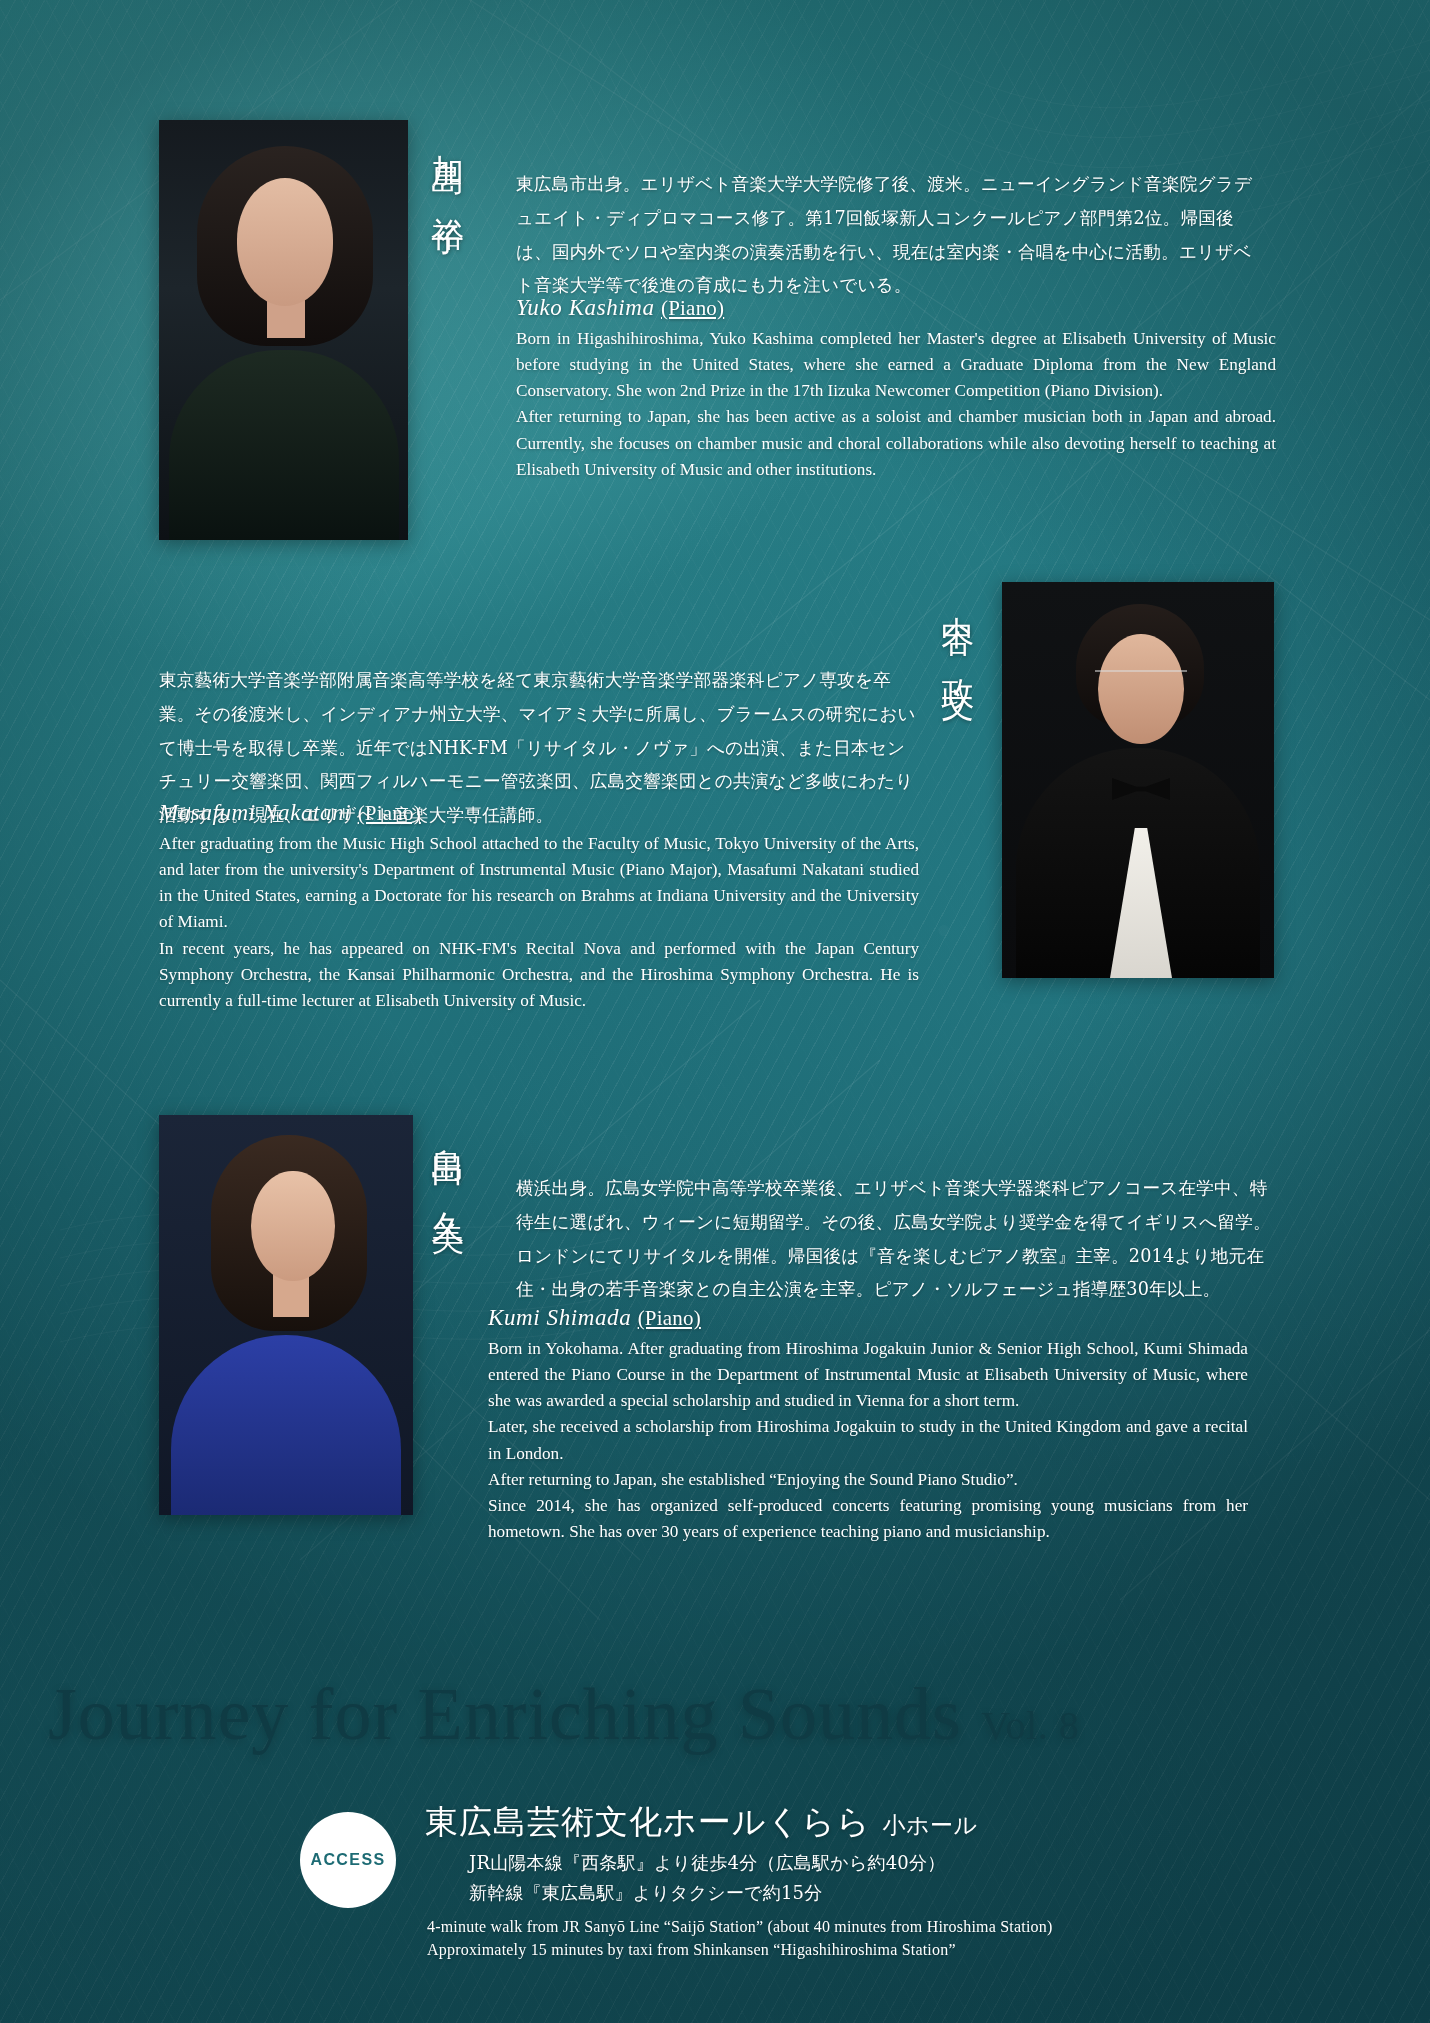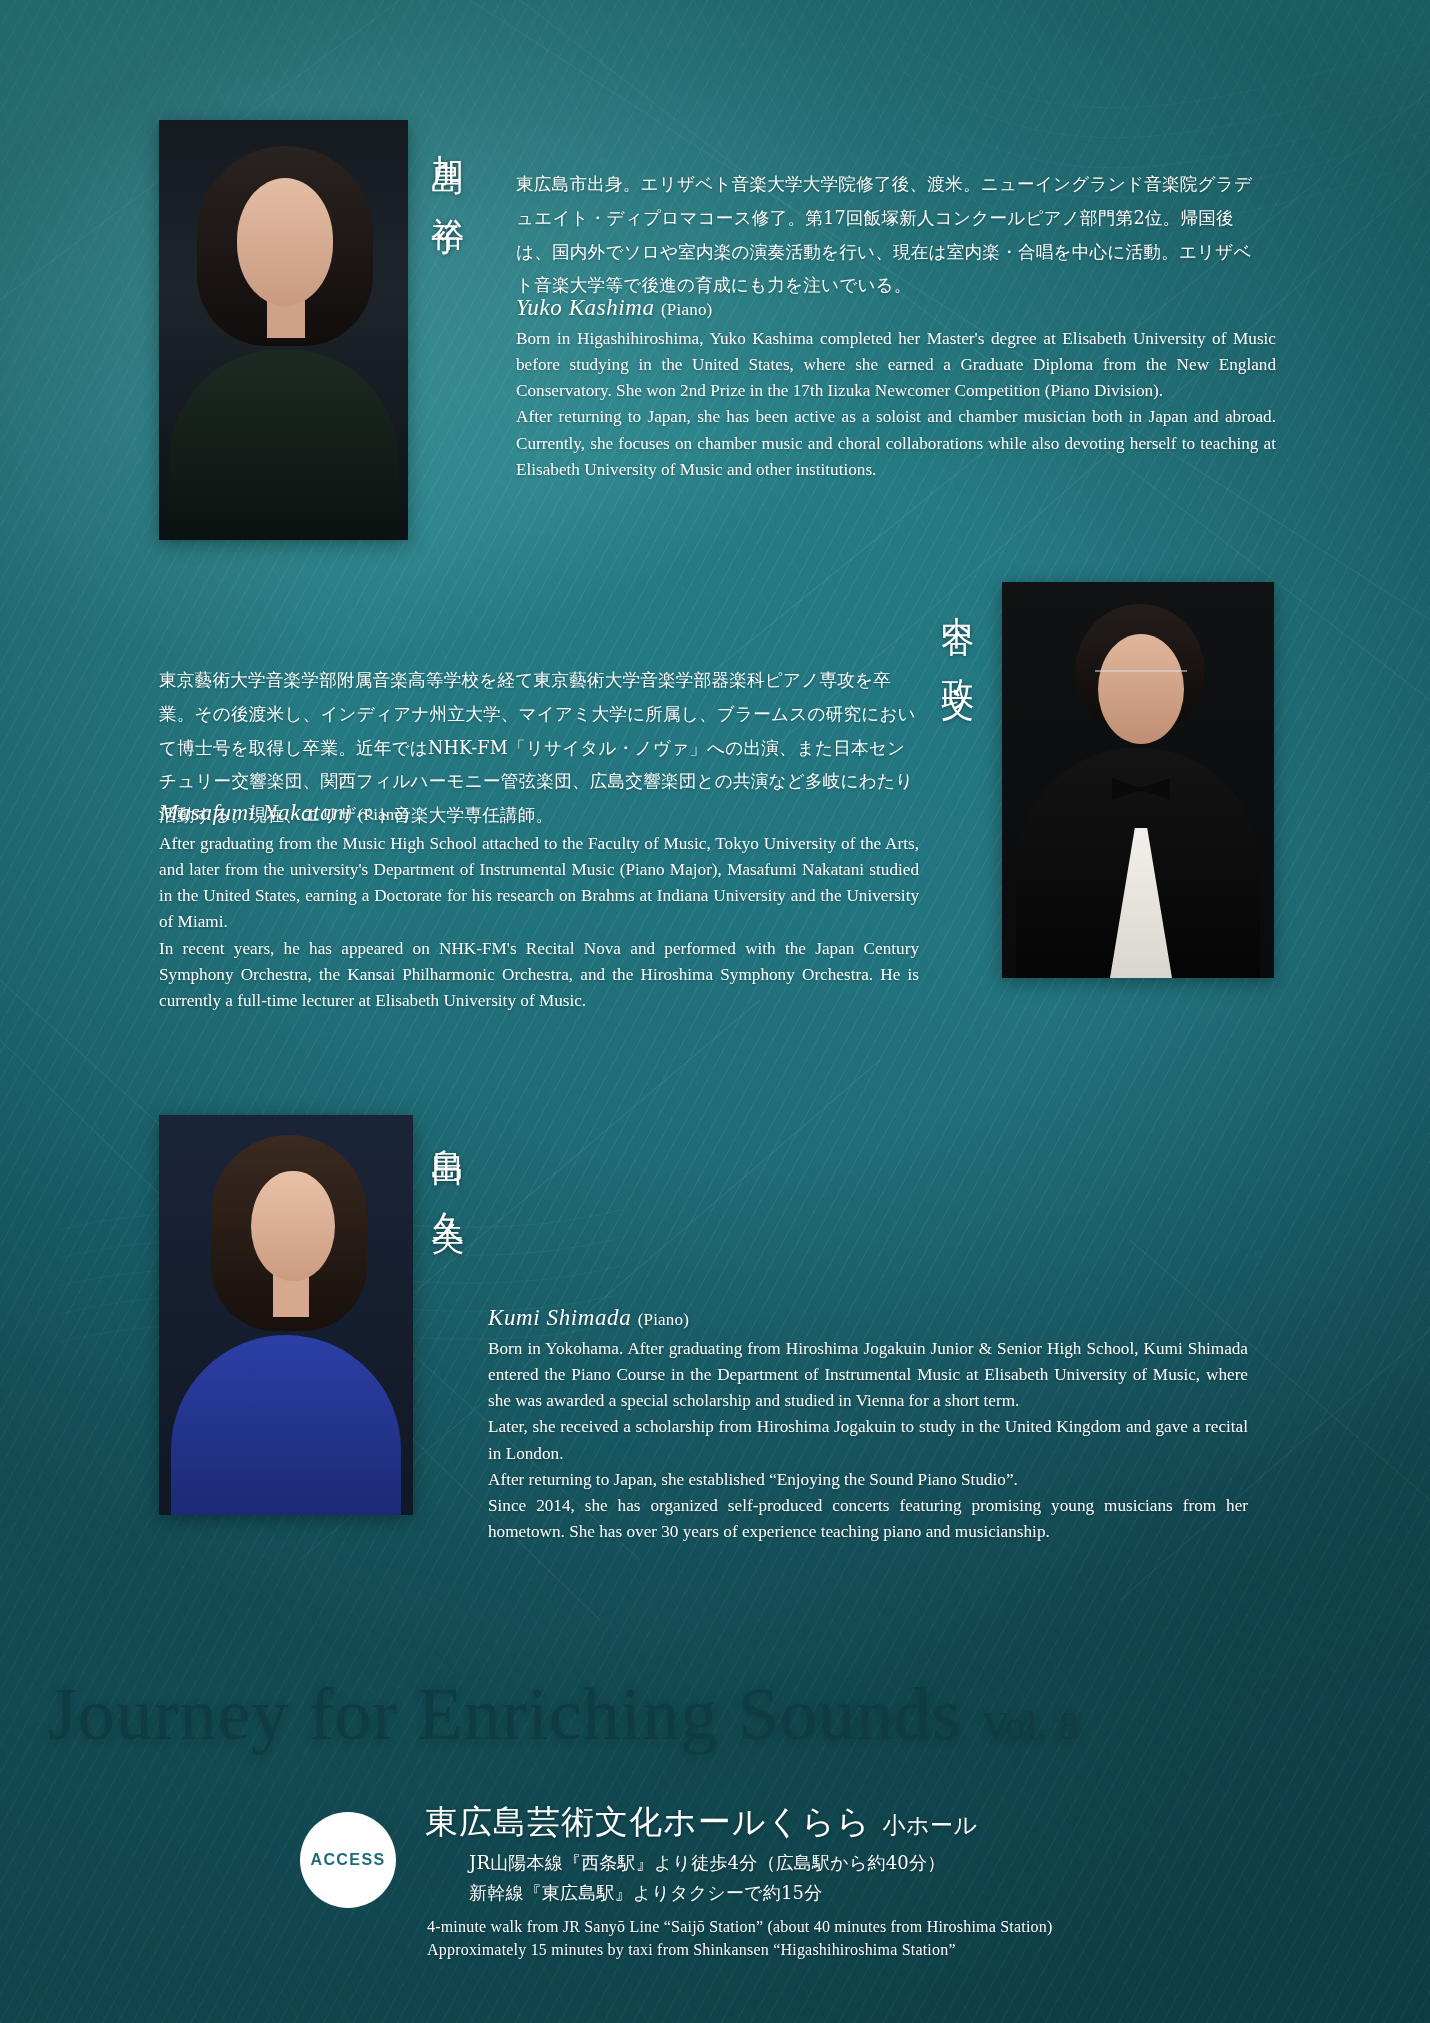--- a/index.html
+++ b/index.html
@@ -203,22 +203,23 @@
     color: #ffffff;
     font-family: "Liberation Serif", serif;
     font-style: italic;
     font-size: 23px;
     letter-spacing: .6px;
     margin-bottom: 5px;
     text-shadow: 0 1px 3px rgba(0,0,0,.35);
   }
   .en-name .inst {
     font-style: normal;
-    font-size: 17px;
+    font-size: 21px;
     letter-spacing: .2px;
+    text-decoration: underline;
   }
   .en-body {
     color: #ffffff;
     font-family: "Liberation Serif", serif;
     font-size: 17.2px;
     line-height: 1.52;
     text-align: justify;
     text-shadow: 0 1px 3px rgba(0,0,0,.30);
   }
   .en-body p { margin: 0; }
@@ -385,20 +386,21 @@
   <div class="photo" id="photo-shimada">
     <div class="hair"></div>
     <div class="neck"></div>
     <div class="dress"></div>
     <div class="face"></div>
 
   </div>
 
   <div class="vname" id="name-shimada">島田 久美</div>
 
+  <div class="jp" id="jp-shimada">横浜出身。広島女学院中高等学校卒業後、エリザベト音楽大学器楽科ピアノコース在学中、特待生に選ばれ、ウィーンに短期留学。その後、広島女学院より奨学金を得てイギリスへ留学。ロンドンにてリサイタルを開催。帰国後は『音を楽しむピアノ教室』主宰。2014より地元在住・出身の若手音楽家との自主公演を主宰。ピアノ・ソルフェージュ指導歴30年以上。</div>
 
   <div class="en-wrap" id="en-shimada">
     <div class="en-name">
       <span>Kumi Shimada</span>
       <span class="inst">(Piano)</span>
     </div>
     <div class="en-body">
       <p>Born in Yokohama. After graduating from Hiroshima Jogakuin Junior &amp; Senior High School, Kumi Shimada entered the Piano Course in the Department of Instrumental Music at Elisabeth University of Music, where she was awarded a special scholarship and studied in Vienna for a short term.</p>
       <p>Later, she received a scholarship from Hiroshima Jogakuin to study in the United Kingdom and gave a recital in London.</p>
       <p>After returning to Japan, she established “Enjoying the Sound Piano Studio”.</p>

